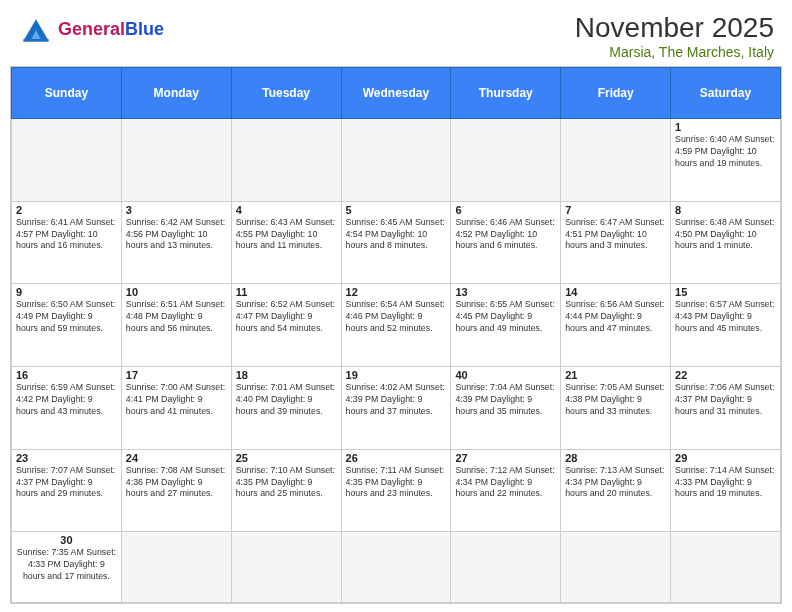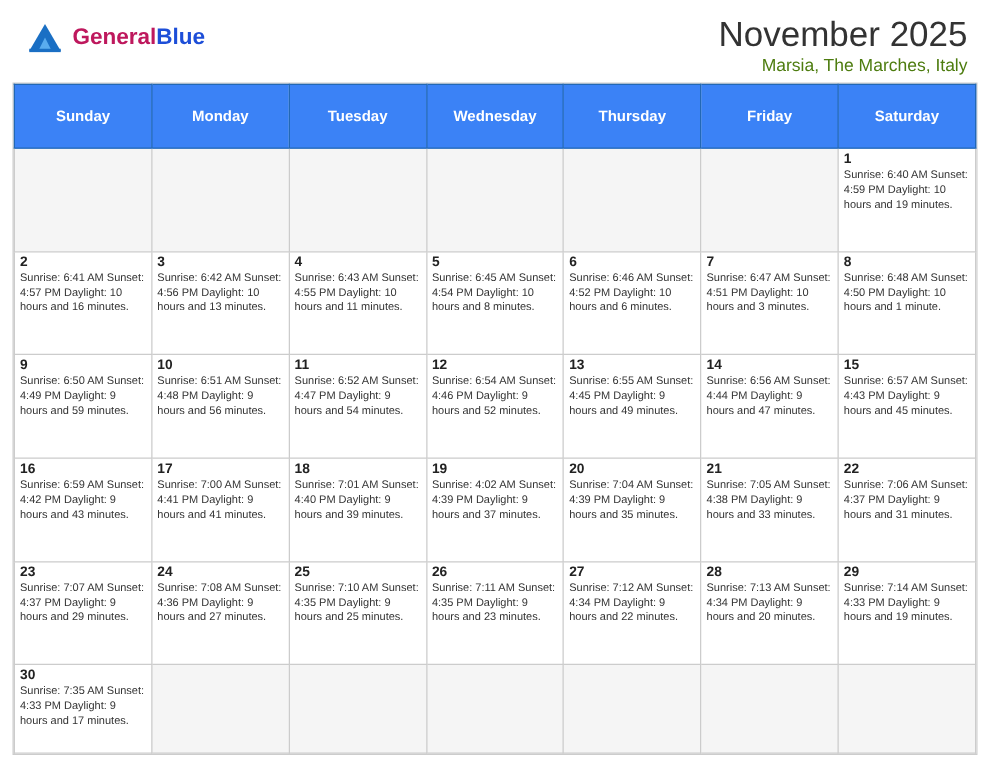--- a/index.html
+++ b/index.html
@@ -83,20 +83,21 @@
       font-size: 9.5px;
       color: #333;
       background: #fff;
       height: 82px;
     }
     .cal-cell.empty {
       background: #f5f5f5;
     }
     .cal-cell.last-row {
       height: 70px;
+      text-align: center;
     }
     .day-num {
       font-size: 11px;
       font-weight: bold;
       color: #222;
       display: block;
       margin-bottom: 1px;
     }
     .day-info {
       font-size: 8.8px;
@@ -260,21 +261,21 @@
 Sunset: 4:40 PM
 Daylight: 9 hours and 39 minutes.</div>
             </td>
             <td class="cal-cell">
               <span class="day-num">19</span>
               <div class="day-info">Sunrise: 4:02 AM
 Sunset: 4:39 PM
 Daylight: 9 hours and 37 minutes.</div>
             </td>
             <td class="cal-cell">
-              <span class="day-num">20</span>
+              <span class="day-num">40</span>
               <div class="day-info">Sunrise: 7:04 AM
 Sunset: 4:39 PM
 Daylight: 9 hours and 35 minutes.</div>
             </td>
             <td class="cal-cell">
               <span class="day-num">21</span>
               <div class="day-info">Sunrise: 7:05 AM
 Sunset: 4:38 PM
 Daylight: 9 hours and 33 minutes.</div>
             </td>

